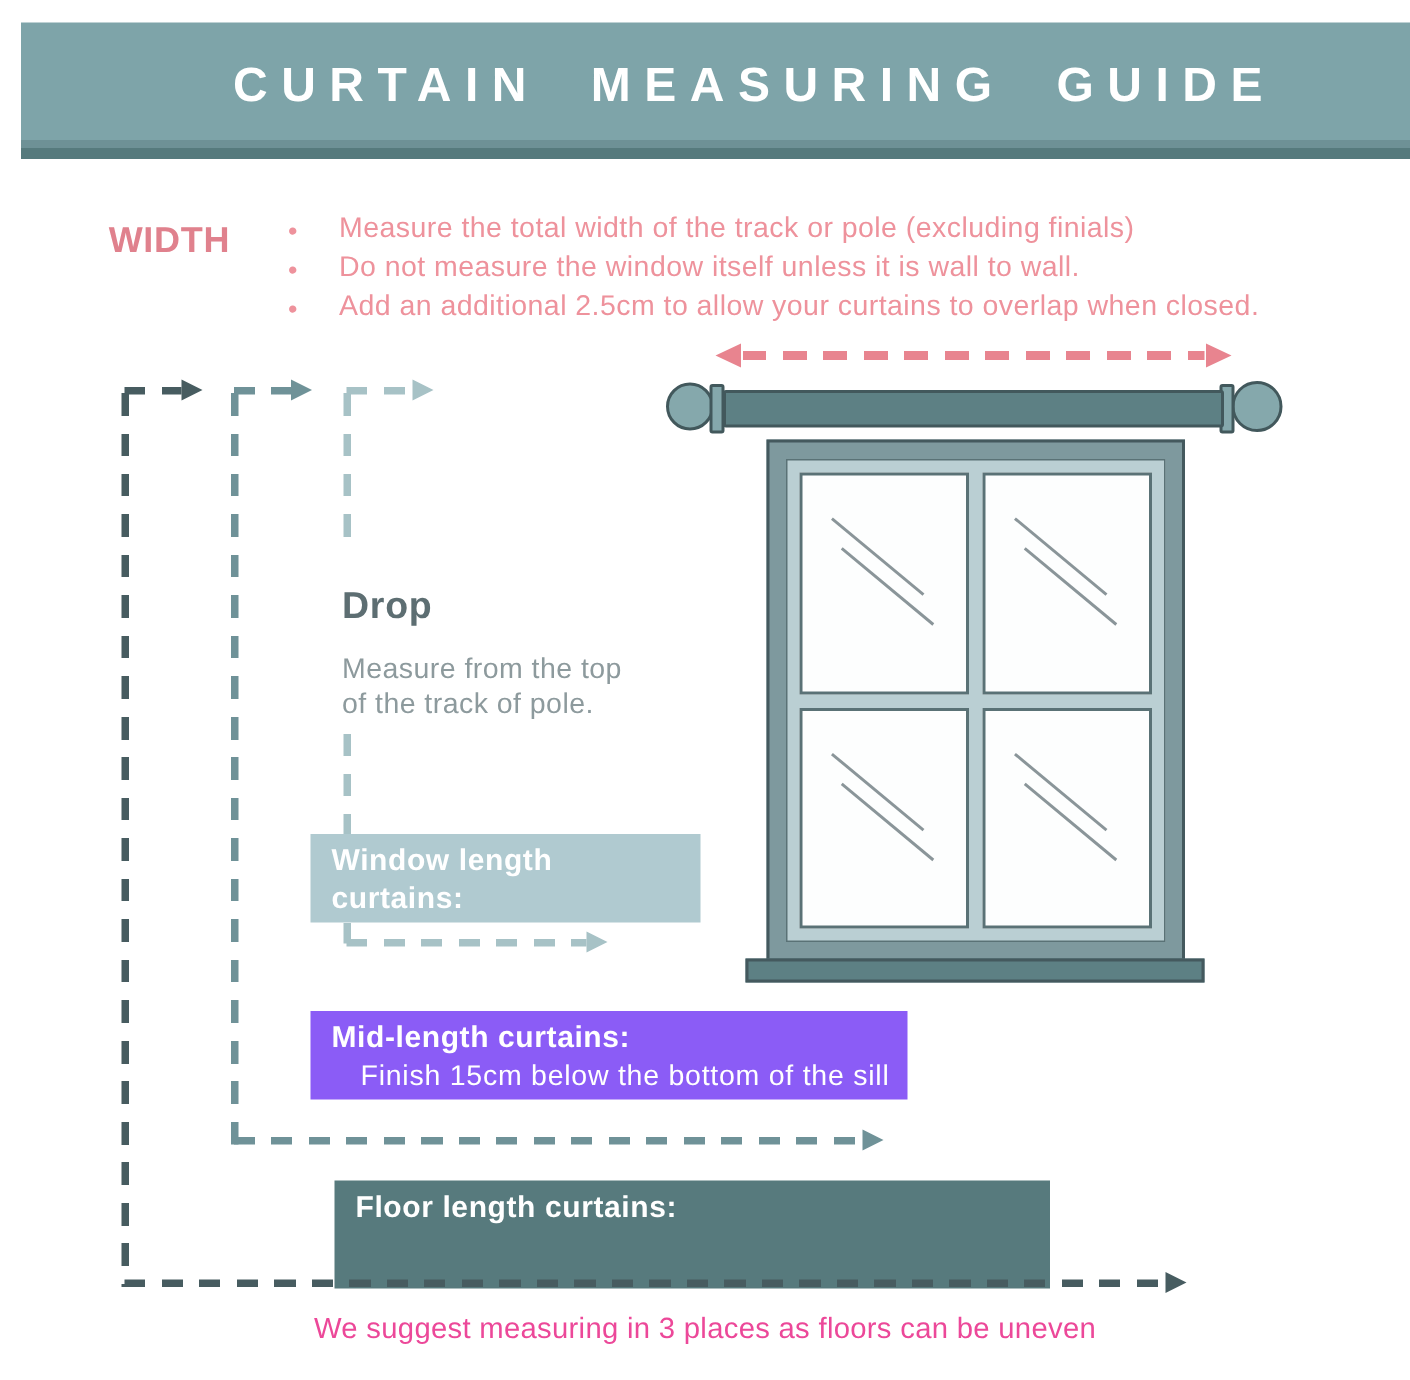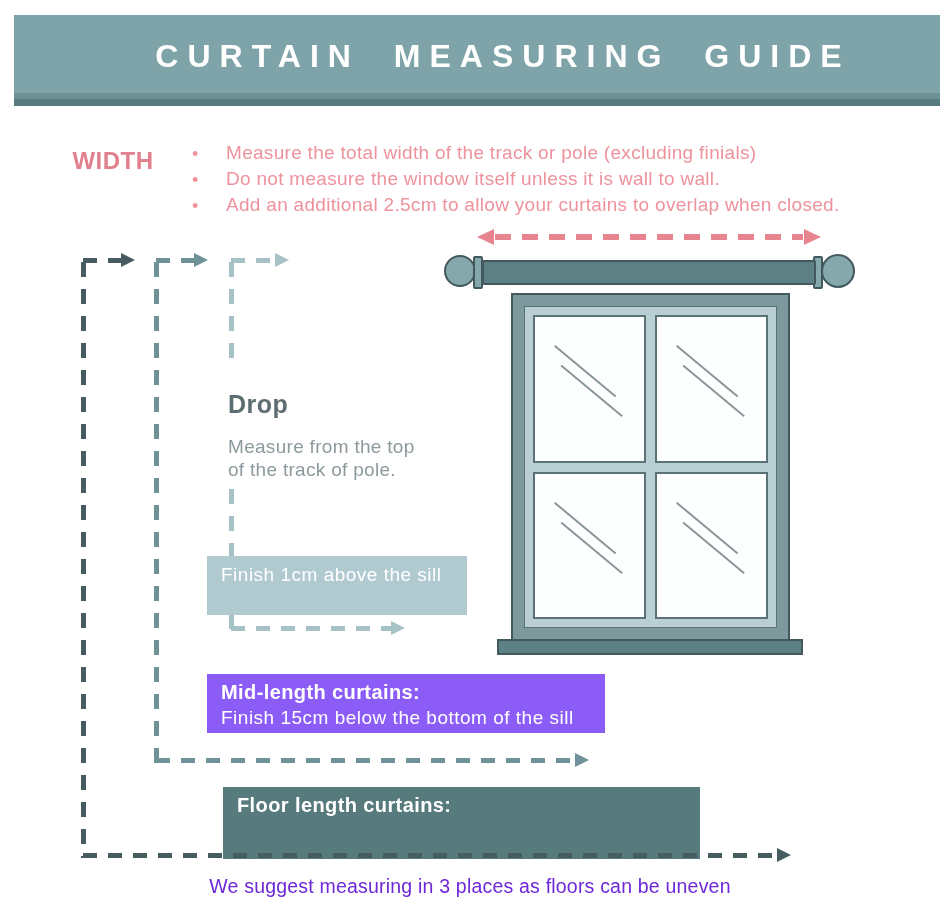--- a/index.html
+++ b/index.html
@@ -56,28 +56,28 @@
     background:#5d8084;border:2px solid #44595e;}
 
   
   .drop{position:absolute;left:228px;top:390px;width:230px;}
   .drop h2{margin:0;font-size:25px;font-weight:bold;color:#5d6e72;letter-spacing:0.5px;}
   .drop p{margin:16px 0 0 0;font-size:19px;color:#8d9a9d;line-height:23px;letter-spacing:0.3px;}
 
   
   .lbox{position:absolute;box-sizing:border-box;padding:6px 12px 0 14px;color:#ffffff;}
   .lbox .t{font-size:20px;font-weight:bold;line-height:25px;letter-spacing:0.4px;}
-  .lbox .s{font-size:19px;line-height:25px;letter-spacing:0.5px;}
+  .lbox .s{font-size:19px;line-height:25px;letter-spacing:0.5px;text-align:right;}
   .box-window{left:207px;top:556px;width:260px;height:59px;background:#b0cad0;}
   .box-mid{left:207px;top:674px;width:398px;height:59px;background:#8b5cf6;}
   .box-floor{left:223px;top:787px;width:477px;height:72px;background:#577a7d;}
 
   
   .caption{position:absolute;left:0;top:875px;width:940px;margin:0;text-align:center;
-    font-size:19.5px;color:#6d28d9;letter-spacing:0.2px;}
+    font-size:19.5px;color:#ec4899;letter-spacing:0.2px;}
 </style>
 </head>
 <body>
 
 <div class="canvas">
 
   <header class="banner">
     <h1>CURTAIN MEASURING GUIDE</h1>
   </header>
 
@@ -154,20 +154,21 @@
 
   <div class="drop">
     <h2>Drop</h2>
     <p>
       <span>Measure from the top</span><br>
       <span>of the track of pole.</span>
     </p>
   </div>
 
   <div class="lbox box-window">
+    <div class="t">Window length curtains:</div>
     <div class="s">Finish 1cm above the sill</div>
   </div>
   <div class="vdash dash-light" style="left:229px;top:615px;height:14px;"></div>
   <div class="hdash dash-light" style="left:231px;top:626px;width:160px;"></div>
   <div class="head-r light" style="left:391px;top:621px;"></div>
 
   <div class="lbox box-mid">
     <div class="t">Mid-length curtains:</div>
     <div class="s">Finish 15cm below the bottom of the sill</div>
   </div>

